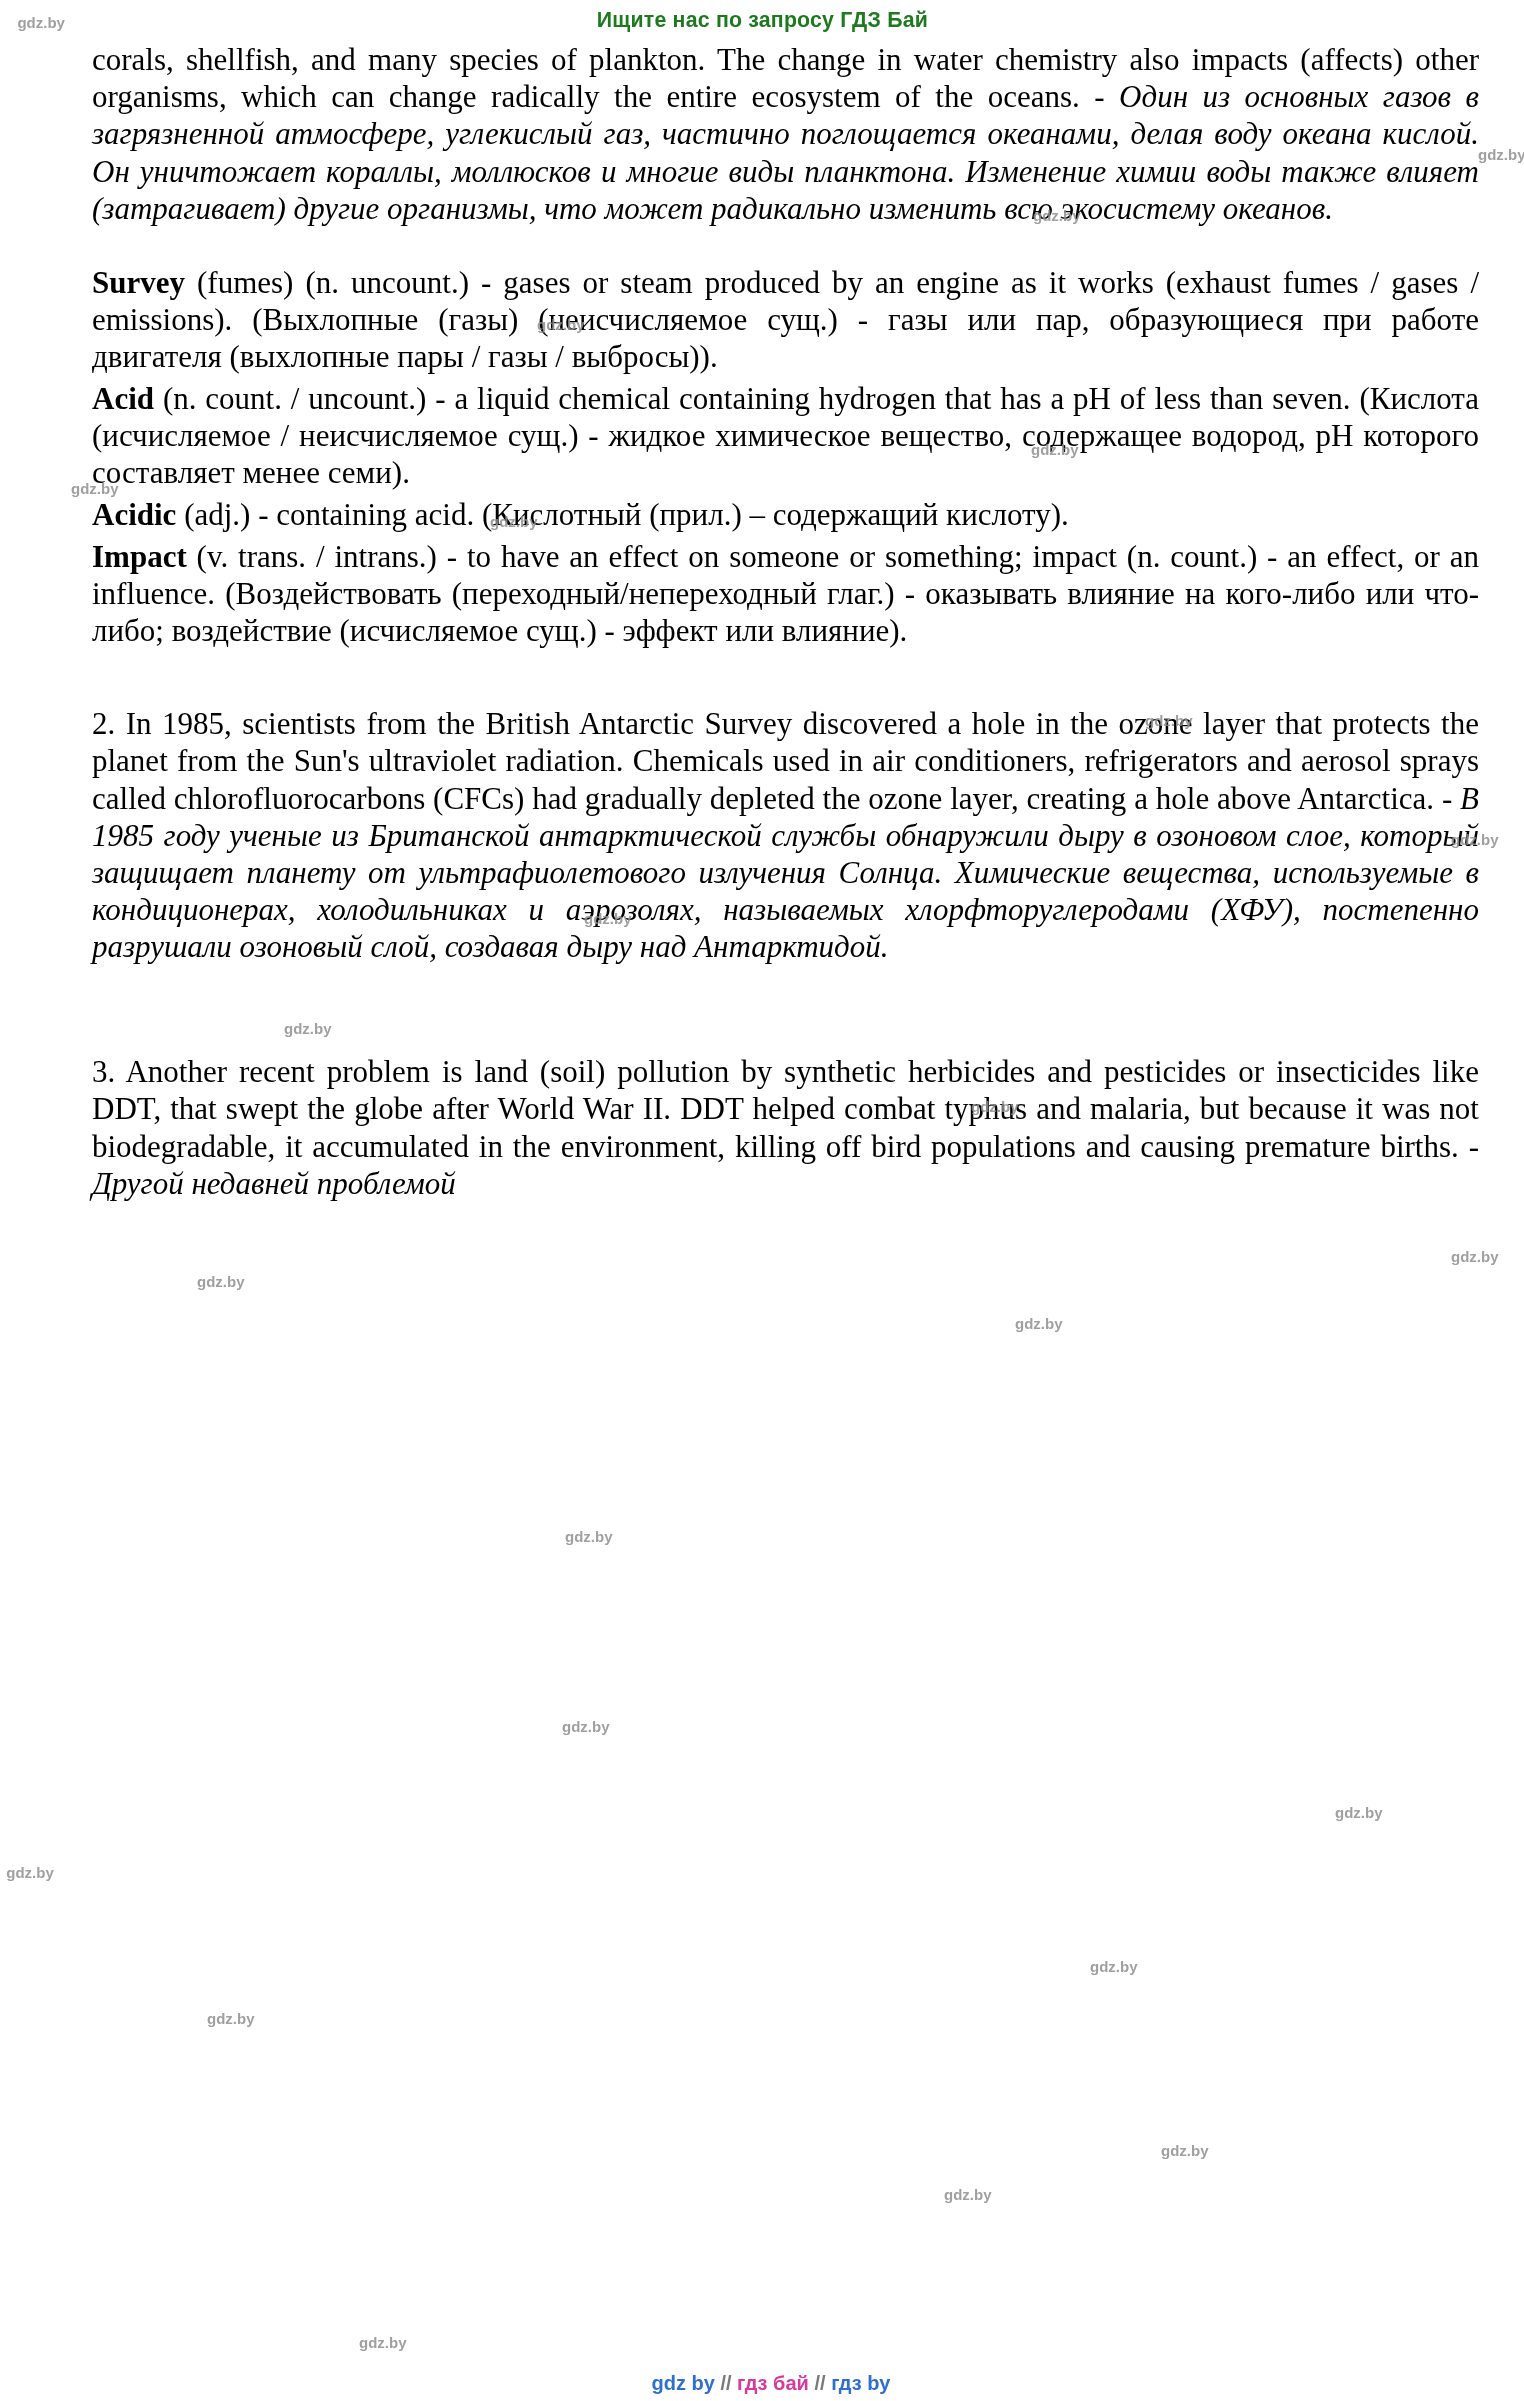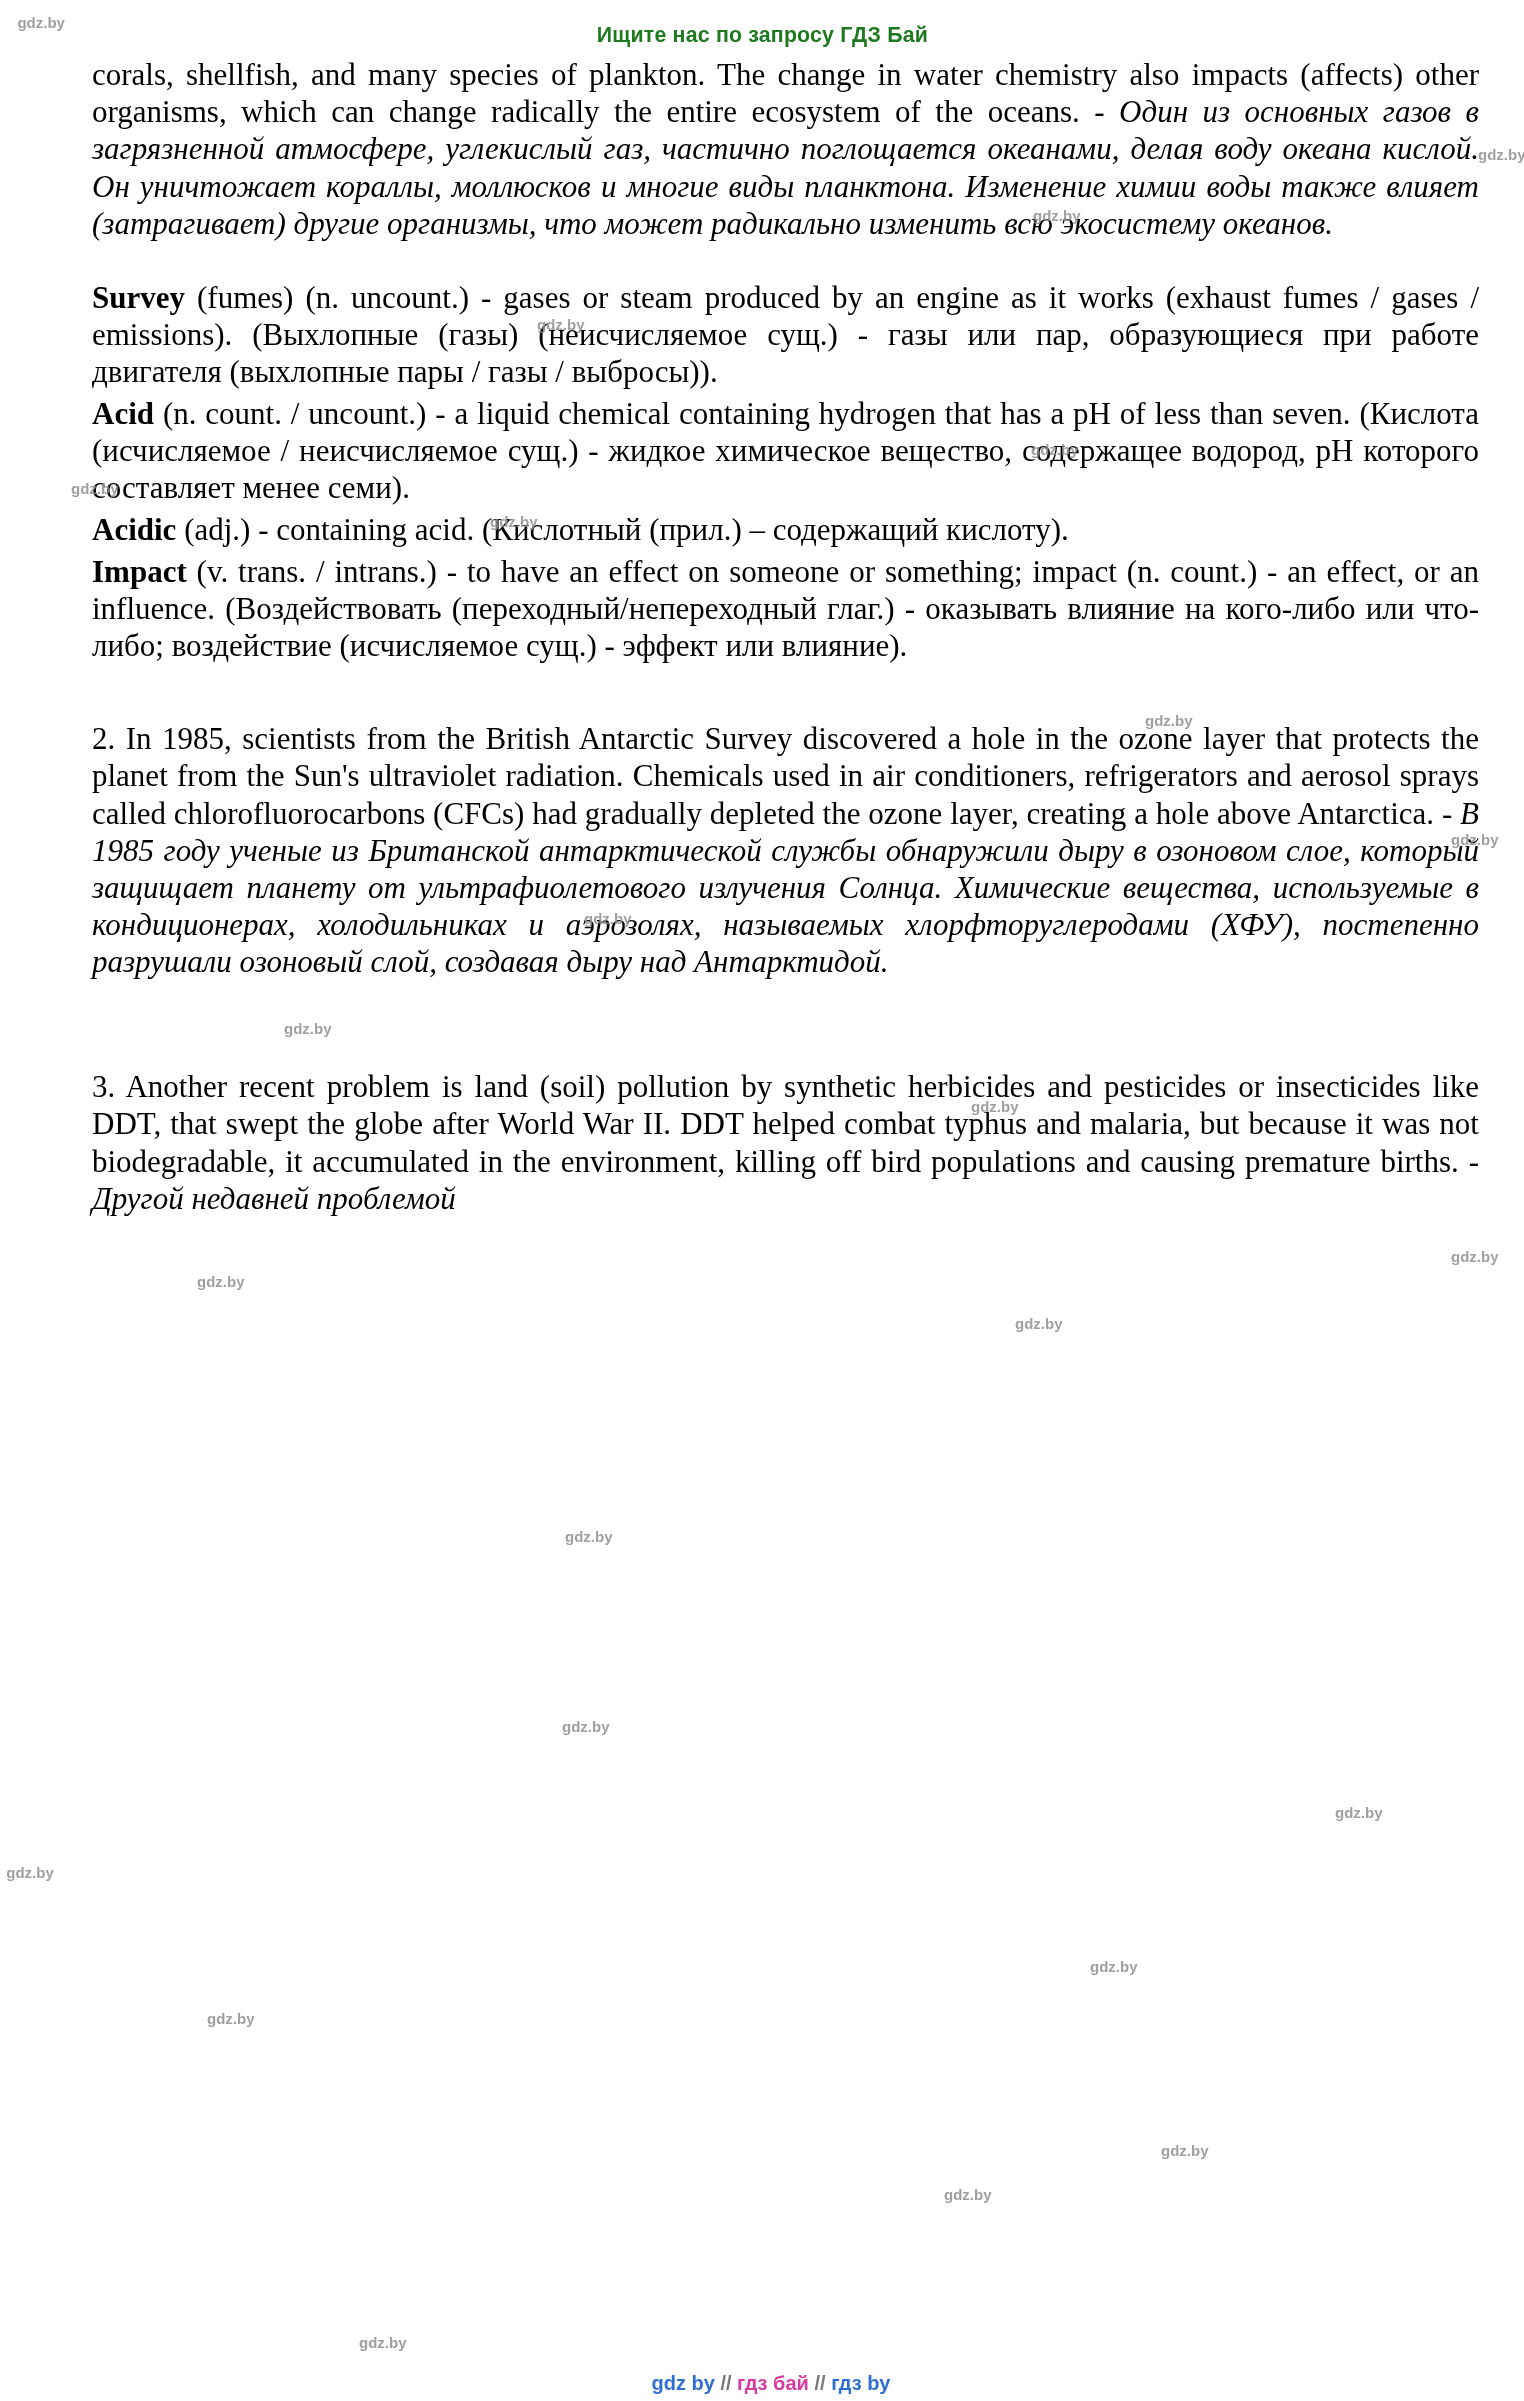--- a/index.html
+++ b/index.html
@@ -21,21 +21,21 @@
     min-height: 2401px;
     box-sizing: border-box;
     padding: 0 46px;
   }
   .top-banner {
     text-align: center;
     color: #1e7a1e;
     font-family: "Liberation Sans", sans-serif;
     font-weight: bold;
     font-size: 21.3px;
-    padding-top: 23px;
+    padding-top: 8px;
     padding-bottom: 8px;
     letter-spacing: 0.2px;
   }
   .bottom-banner {
     position: absolute;
     left: 17px;
     right: 0;
     bottom: 6.3px;
     text-align: center;
     font-family: "Liberation Sans", sans-serif;

